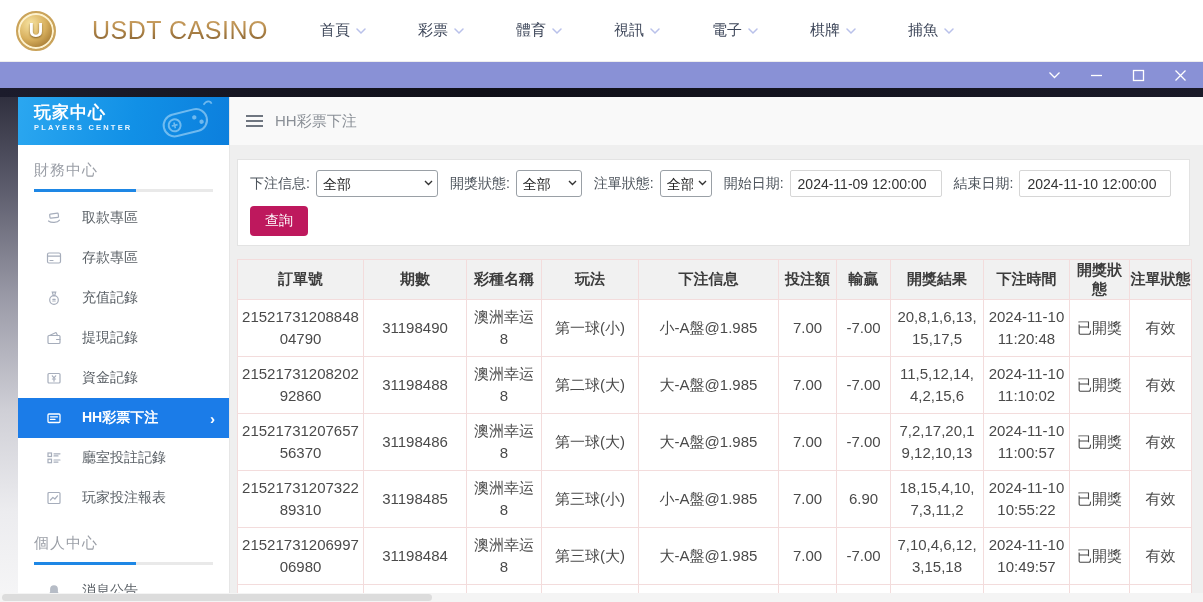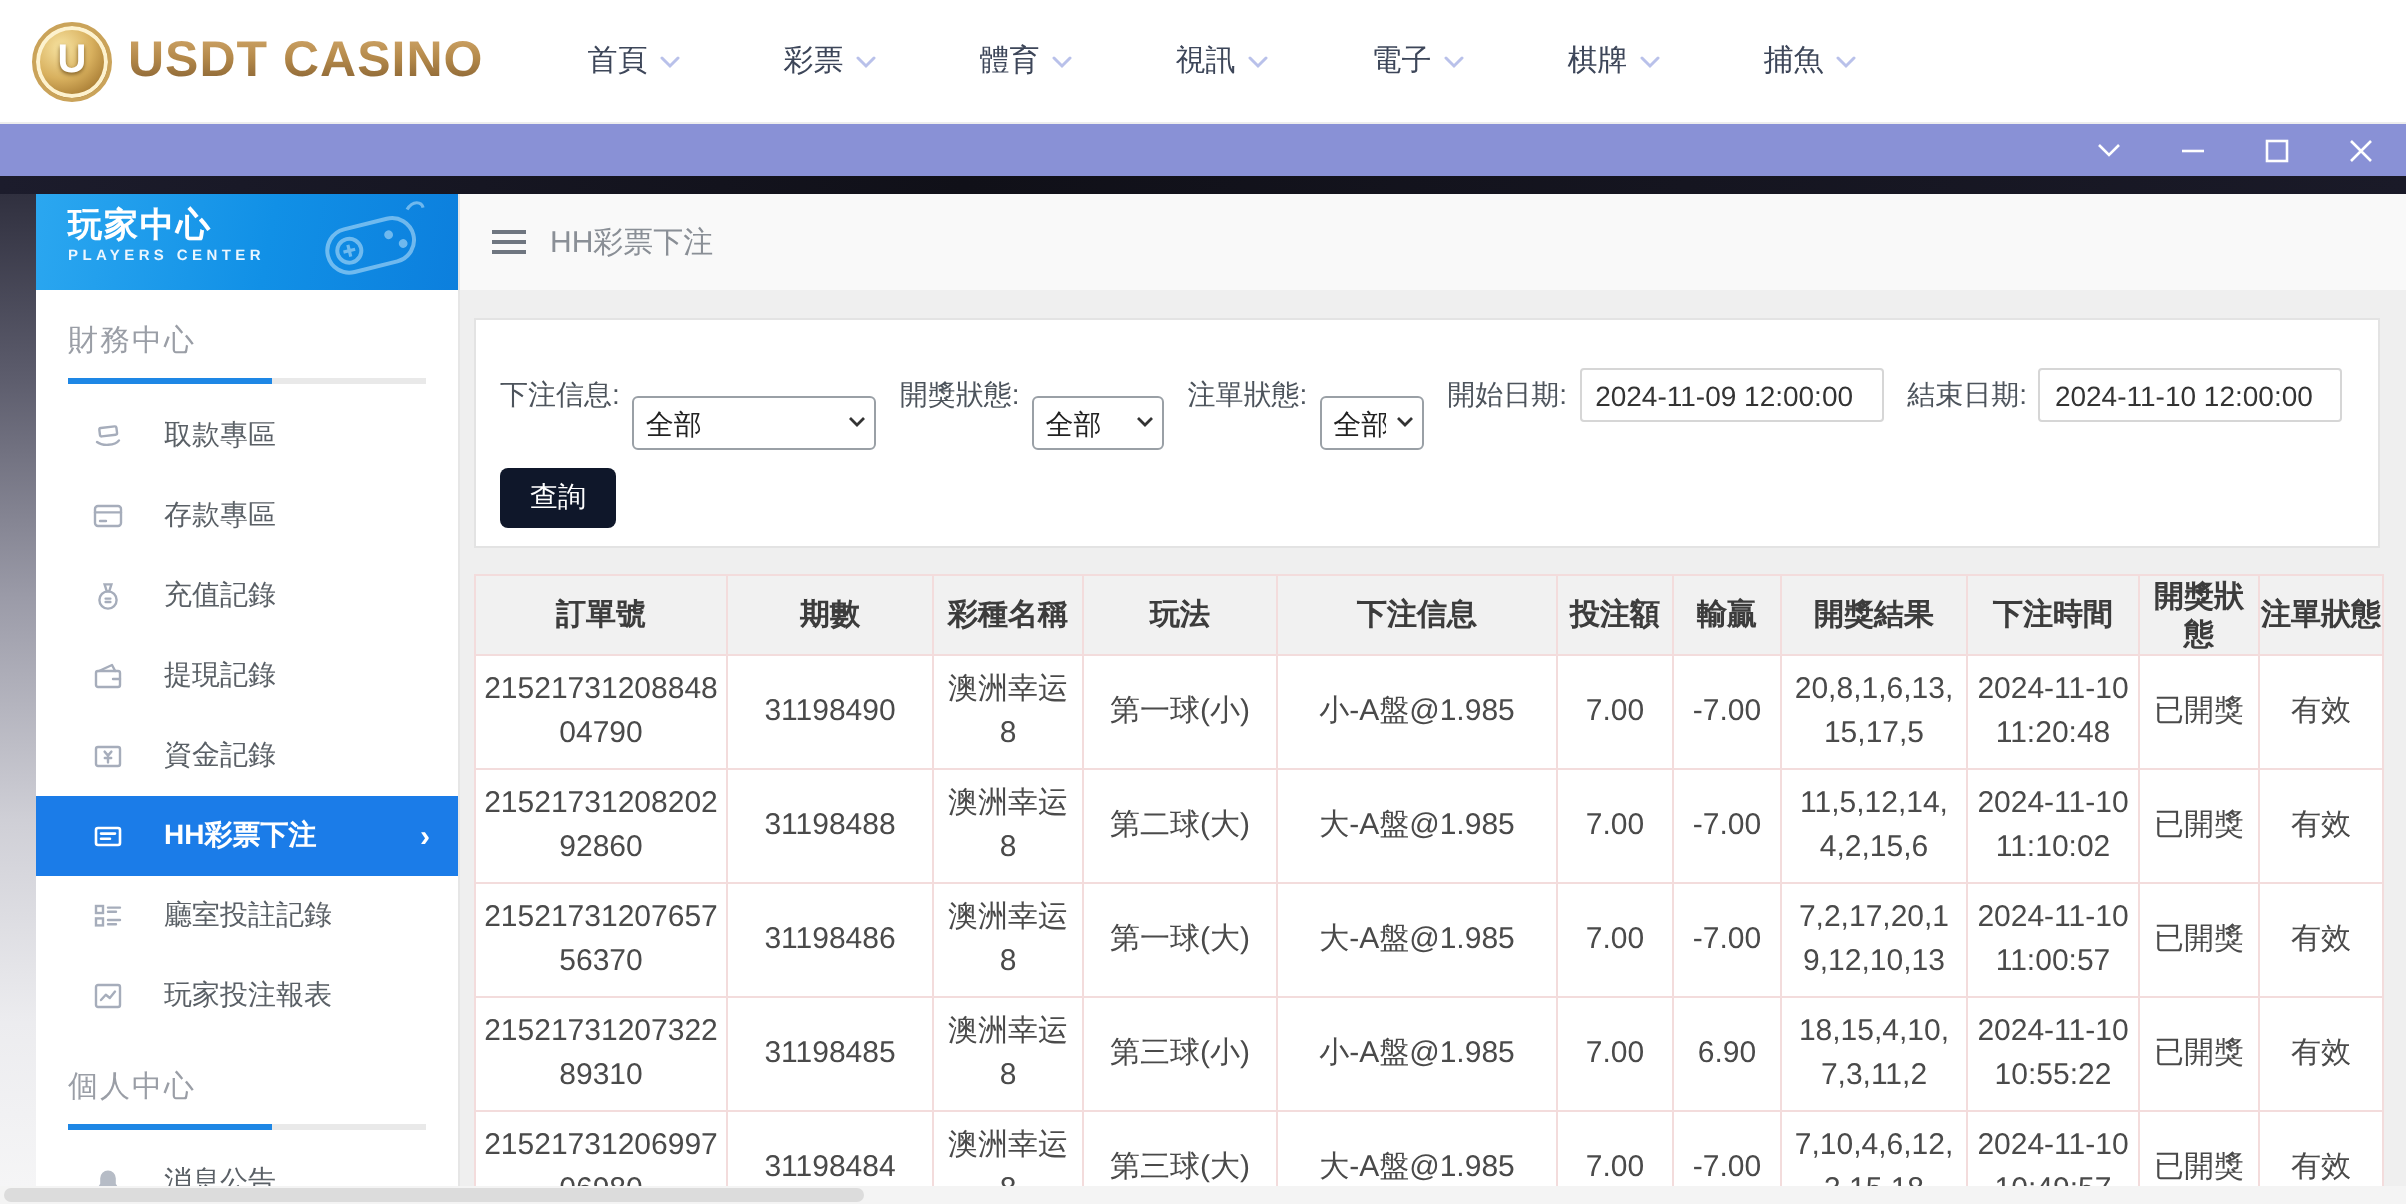--- a/index.html
+++ b/index.html
@@ -7,23 +7,23 @@
   body { font-family:"Liberation Sans","DejaVu Sans",sans-serif; background:#efefef; position:relative; }
 
   
   .site-header { height:62px; background:#ffffff; display:flex; align-items:center; padding-left:16px; border-bottom:1px solid #ededed; }
   .logo { display:flex; align-items:center; gap:8px; cursor:pointer; }
   .logo-coin { width:40px; height:40px; border-radius:50%;
     background:radial-gradient(circle at 35% 30%, #f7e3a1, #d8b05e 45%, #a2762f 80%, #7c5a22);
     display:flex; align-items:center; justify-content:center;
     border:2px solid #caa35a; box-shadow:inset 0 0 0 2px #fdf2cf; }
   .logo-coin span { color:#fff; font-weight:bold; font-size:20px; text-shadow:0 1px 2px #7c5a22; }
-  .logo-text { font-size:25px; font-weight:700; letter-spacing:.5px;
+  .logo-text { font-size:25px; font-weight:400; letter-spacing:.5px;
     background:linear-gradient(180deg,#d3a96c 0%, #b4894a 45%, #7d5a2e 100%);
-    -webkit-background-clip:text; background-clip:text; color:transparent; }
+    -webkit-background-clip:text; background-clip:text; color:transparent;margin-left:28px; }
   .main-nav { display:flex; margin-left:52px; gap:52px; }
   .nav-item { display:flex; align-items:center; gap:6px; font-size:15px; color:#3d4659; cursor:pointer; white-space:nowrap; }
   .nav-item svg { margin-top:2px; }
 
   
   .titlebar { height:26px; background:#8991d6; display:flex; align-items:center; justify-content:flex-end; gap:28px; padding-right:16px; }
   .win-btn { display:flex; align-items:center; justify-content:center; width:14px; height:14px; cursor:pointer; }
   .dark-strip { height:9px; background:linear-gradient(90deg,#1c1c2c,#101018 40%,#1a1a28); }
 
   
@@ -50,29 +50,29 @@
   .breadcrumb-bar { height:48px; background:#f9f9f9; display:flex; align-items:center; gap:12px; padding-left:16px; }
   .hamburger { width:17px; cursor:pointer; }
   .hamburger div { height:2px; background:#6f7680; margin:3px 0; }
   .breadcrumb-title { font-size:15px; color:#8a8f96; }
 
   .main-inner { padding:14px 13px 0 7px; }
   .filter-card { background:#ffffff; border:1px solid #e3e3e3; padding:10px 12px 9px 12px; }
   .filter-row { display:flex; align-items:center; gap:6px; flex-wrap:nowrap; }
   .f-label { font-size:14px; color:#4d545c; white-space:nowrap; margin-left:6px; }
   .f-label:first-child { margin-left:0; }
-  .sel { position:relative; display:inline-block;margin-top:28px; }
+  .sel { position:relative; display:inline-block; }
   .sel select { appearance:none; -webkit-appearance:none; height:27px; border:1px solid #9aa0a6; border-radius:3px; background:#fff; font-size:14px; color:#222; padding:0 18px 0 6px; font-family:inherit; }
   .sel .sel-chev { position:absolute; right:5px; top:10px; pointer-events:none; }
   .sel.w-lg select { width:122px; }
   .sel.w-md select { width:66px; }
   .sel.w-sm select { width:52px; }
   .date-input { height:27px; width:152px; border:1px solid #d6d6d6; border-radius:2px; font-size:14px; color:#333; padding:0 7px; font-family:inherit; }
   .btn-row { margin-top:9px; }
-  .search-btn { background:#0f172a; color:#fff; border:none; border-radius:4px; font-size:14px; padding:6px 15px; cursor:pointer; font-family:inherit; }
+  .search-btn { background:#be185d; color:#fff; border:none; border-radius:4px; font-size:14px; padding:6px 15px; cursor:pointer; font-family:inherit; }
 
   
   .table-wrap { margin-top:13px; }
   table { border-collapse:collapse; background:#ffffff; table-layout:fixed; width:954px; }
   th { background:#f1f1f1; font-size:15px; font-weight:bold; color:#3c3c3c; height:40px; border:1px solid #f3dcdc; padding:0; }
   td { font-size:15px; color:#4a4a4a; text-align:center; height:57px; border:1px solid #f3dcdc; padding:2px 3px; word-break:break-all; line-height:1.45; }
 
   
   .hscroll { position:absolute; left:0; bottom:0; width:1203px; height:9px; background:#f4f4f4; }
   .hscroll .thumb { position:absolute; left:2px; top:1px; width:430px; height:7px; border-radius:4px; background:#dcdcdc; cursor:pointer; }

